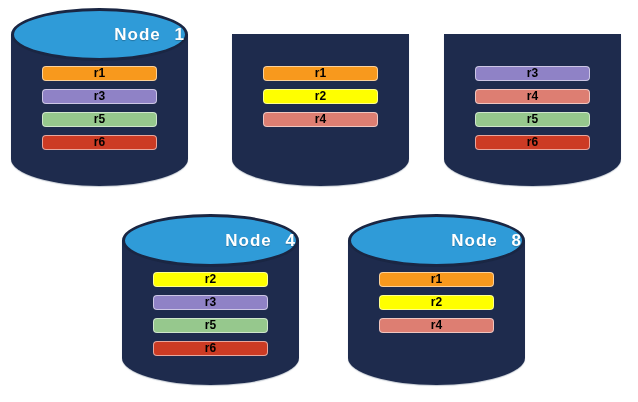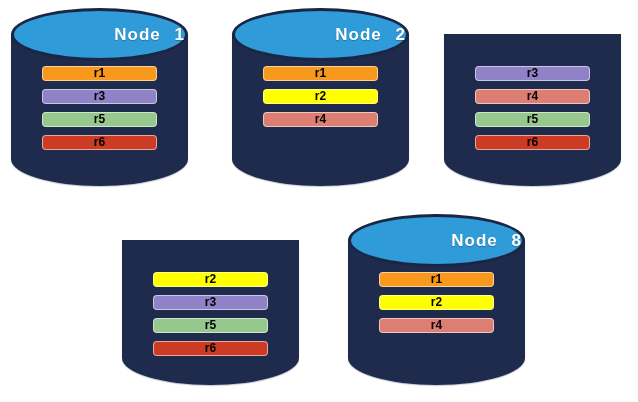--- a/index.html
+++ b/index.html
@@ -90,42 +90,42 @@
     <div class="bars">
       <div class="bar" style="background-color: rgb(248, 153, 29);">r1</div>
       <div class="bar" style="background-color: rgb(143, 130, 198);">r3</div>
       <div class="bar" style="background-color: rgb(150, 200, 141);">r5</div>
       <div class="bar" style="background-color: rgb(204, 59, 36);">r6</div>
     </div>
   </div>
 
   <div class="cylinder n2">
     <div class="cyl-body"></div>
-    <div class="cyl-top">
-      <span class="node-label">Node 2</span>
-    </div>
     <div class="bars">
       <div class="bar" style="background-color: rgb(248, 153, 29);">r1</div>
       <div class="bar" style="background-color: rgb(255, 255, 0);">r2</div>
       <div class="bar" style="background-color: rgb(221, 126, 114);">r4</div>
     </div>
   </div>
 
   <div class="cylinder n3">
     <div class="cyl-body"></div>
     <div class="bars">
       <div class="bar" style="background-color: rgb(143, 130, 198);">r3</div>
       <div class="bar" style="background-color: rgb(221, 126, 114);">r4</div>
       <div class="bar" style="background-color: rgb(150, 200, 141);">r5</div>
       <div class="bar" style="background-color: rgb(204, 59, 36);">r6</div>
     </div>
   </div>
 
   <div class="cylinder n4">
     <div class="cyl-body"></div>
+    <div class="cyl-top">
+      <span class="node-label">Node 4</span>
+    </div>
     <div class="bars">
       <div class="bar" style="background-color: rgb(255, 255, 0);">r2</div>
       <div class="bar" style="background-color: rgb(143, 130, 198);">r3</div>
       <div class="bar" style="background-color: rgb(150, 200, 141);">r5</div>
       <div class="bar" style="background-color: rgb(204, 59, 36);">r6</div>
     </div>
   </div>
 
   <div class="cylinder n5">
     <div class="cyl-body"></div>

